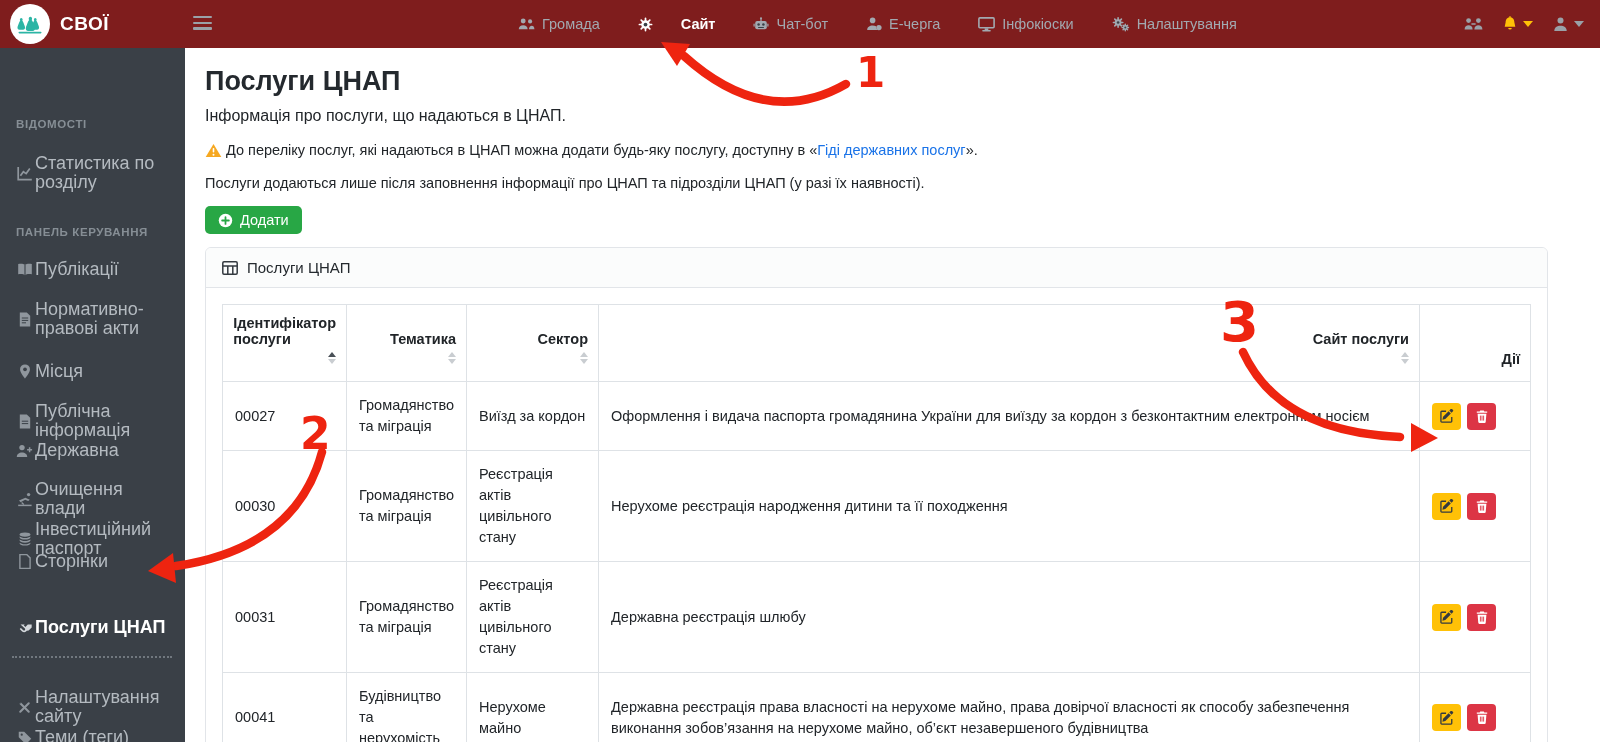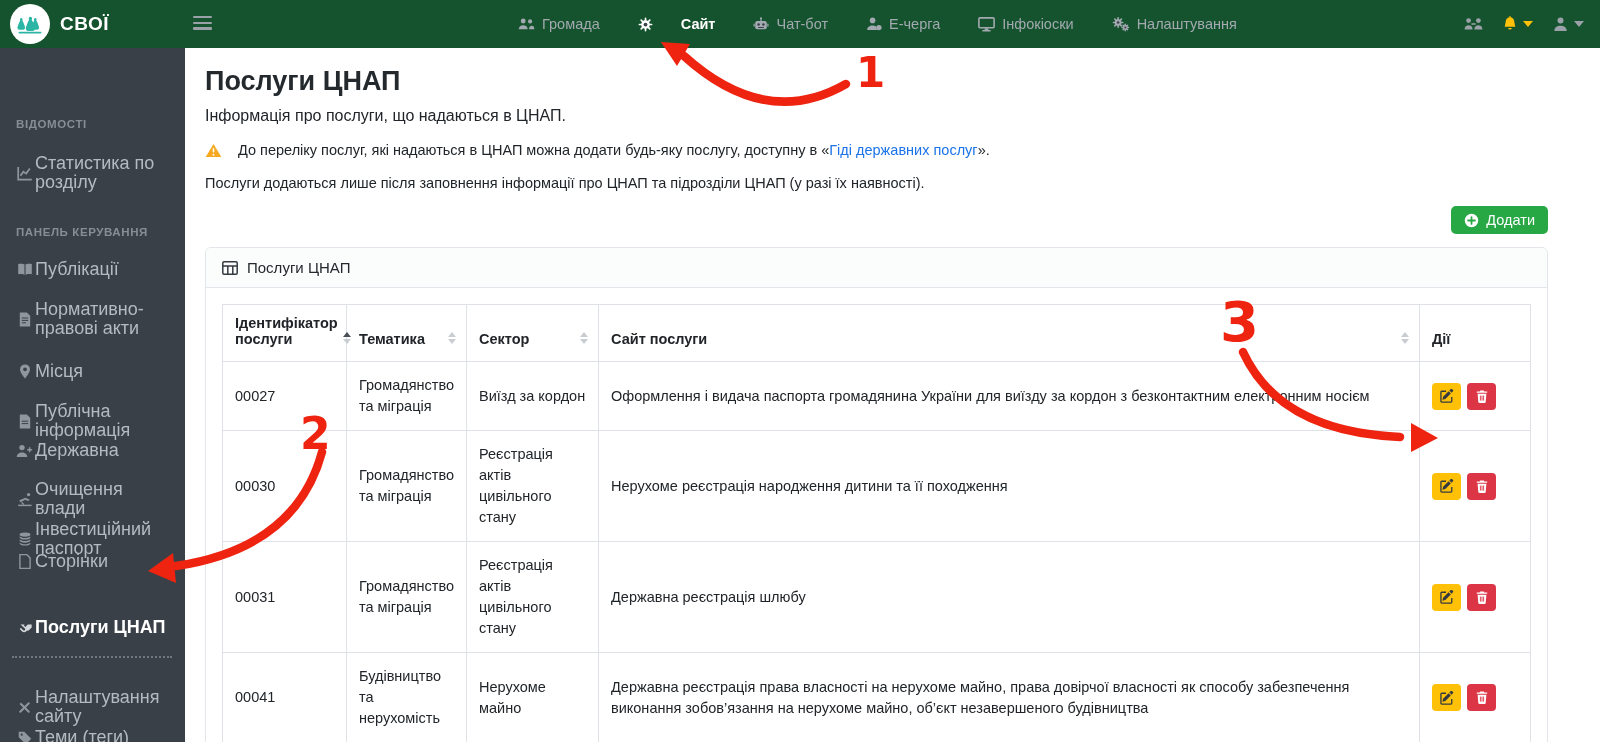--- a/index.html
+++ b/index.html
@@ -1,21 +1,21 @@
 <!DOCTYPE html>
 <html><head>
 <meta charset="utf-8">
 <style>
   * { box-sizing: border-box; }
   body { margin: 0; background: #e9ecef; }
   .app { position: relative; width: 1600px; height: 742px; background: #fff;
          font-family: "Liberation Sans", "DejaVu Sans", sans-serif; color: #212529; overflow: hidden; }
 
   
-  .navbar { position: absolute; top: 0; left: 0; width: 1600px; height: 48px; background: #14532d; z-index: 10; }
+  .navbar { position: absolute; top: 0; left: 0; width: 1600px; height: 48px; background: #7f1d1d; z-index: 10; }
   .brand { position: absolute; left: 10px; top: 4px; display: flex; align-items: center; gap: 10px; cursor: pointer; }
   .logo { width: 40px; height: 40px; border-radius: 50%; background: #fff; display: flex; align-items: center; justify-content: center; }
   .brand-name { color: #fff; font-size: 19px; font-weight: 700; letter-spacing: .5px; }
   .hamburger { position: absolute; left: 193px; top: 16px; width: 19px; cursor: pointer; }
   .hamburger i { display: block; height: 2.4px; background: #9aa1a8; margin-bottom: 3.2px; border-radius: 1px; }
   .nav-menu { position: absolute; left: 518px; top: 0; height: 48px; display: flex; align-items: center; gap: 38px; }
   .nav-item { display: flex; align-items: center; gap: 7px; color: #a2a9b0; font-size: 14.5px; cursor: pointer; white-space: nowrap; }
   .nav-item.active { color: #fff; font-weight: 700; gap: 28px; }
   .nav-right { position: absolute; right: 16px; top: 0; height: 48px; display: flex; align-items: center; gap: 19px; }
   .nav-drop { display: flex; align-items: center; gap: 5px; cursor: pointer; }
@@ -29,44 +29,44 @@
   .side-item .ic { margin-top: 1px; color: #8f969d; flex: 0 0 17px; }
   .side-item.active { color: #fff; font-weight: 600; }
   .side-item.active .ic { color: #d4d8dc; }
   .side-divider { position: absolute; left: 12px; width: 160px; border-top: 2px dotted #71787f; }
 
   
   .main { position: absolute; left: 185px; top: 48px; width: 1415px; height: 694px; background: #fff; overflow: hidden; }
   .main-inner { padding: 16px 52px 0 20px; }
   .page-title { margin: 2px 0 10px; font-size: 27px; font-weight: 600; color: #24292e; }
   .subtitle { margin: 0 0 17px; font-size: 16px; }
-  .warning { margin: 0 0 17px; font-size: 14.5px; display: flex; align-items: center; gap: 16px; }
+  .warning { margin: 0 0 17px; font-size: 14.5px; display: flex; align-items: center; gap: 4px; }
   .warning a { color: #1a73e8; text-decoration: none; cursor: pointer; }
   .note { margin: 0; font-size: 14.5px; }
-  .add-row { display: flex; justify-content: flex-end; margin: 15px 0 13px; }
+  .add-row { display: flex; justify-content: flex-start; margin: 15px 0 13px; }
   .btn-add { display: inline-flex; align-items: center; gap: 7px; background: #28a745; color: #fff; font-size: 14.5px;
              font-weight: 500; padding: 6px 13px; border-radius: 5px; border: none; cursor: pointer; }
 
   .card { border: 1px solid #e2e5e9; border-radius: 6px; overflow: hidden; }
   .card-header { background: #fbfcfc; border-bottom: 1px solid #e2e5e9; padding: 11px 16px; font-size: 15px;
                  display: flex; align-items: center; gap: 9px; color: #24292e; }
   .card-body { padding: 16px; }
   .controls { display: flex; justify-content: space-between; align-items: center; margin-bottom: 13px; font-size: 14.5px; }
   .control-left { display: flex; align-items: center; gap: 9px; }
   .select-box { display: inline-flex; align-items: center; justify-content: space-between; width: 62px; height: 30px;
                 border: 1px solid #ced4da; border-radius: 5px; padding: 0 8px; font-size: 14px; cursor: pointer; background: #fff; }
   .sel-caret { display: flex; flex-direction: column; gap: 2px; }
   .control-right { display: flex; align-items: center; gap: 9px; }
   .search-input { width: 203px; height: 31px; border: 1px solid #ced4da; border-radius: 5px; padding: 0 9px; font-size: 14px; outline: none; }
 
   table.data { width: 100%; border-collapse: collapse; font-size: 14.5px; table-layout: fixed; }
   .data th, .data td { border: 1px solid #dee2e6; padding: 13px 12px; text-align: left; vertical-align: middle; }
   .data th { font-weight: 700; vertical-align: bottom; padding: 10px 10px 14px 12px; }
   .data td { line-height: 1.45; }
-  .th-wrap { display: flex; align-items: flex-end; justify-content: space-between; gap: 5px; }
+  .th-wrap { display: flex; align-items: flex-end; justify-content: space-between; gap: 5px; flex-direction: column; }
   .sorters { display: flex; flex-direction: column; gap: 2px; margin-bottom: 3px; cursor: pointer; }
   .tri-up { width: 0; height: 0; border-left: 4px solid transparent; border-right: 4px solid transparent; border-bottom: 5px solid #c9cdd1; }
   .tri-down { width: 0; height: 0; border-left: 4px solid transparent; border-right: 4px solid transparent; border-top: 5px solid #c9cdd1; }
   .sorters.asc .tri-up { border-bottom-color: #495057; }
   .actions-cell { white-space: nowrap; }
   .btn-edit, .btn-del { width: 29px; height: 27px; border: none; border-radius: 4px; display: inline-flex;
                         align-items: center; justify-content: center; cursor: pointer; vertical-align: middle; }
   .btn-edit { background: #ffc107; margin-right: 6px; }
   .btn-del { background: #dc3545; }
 

